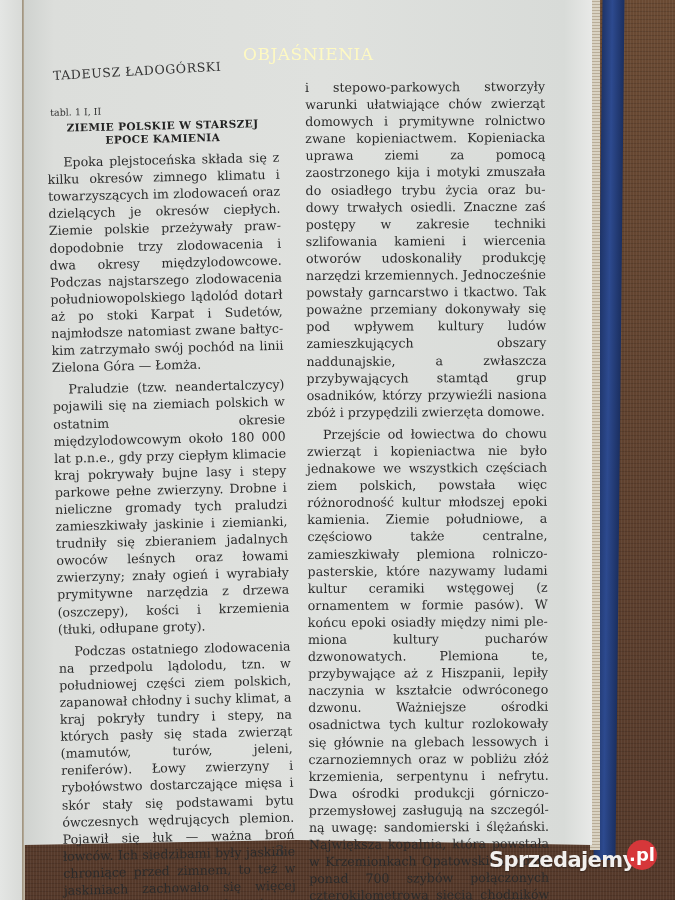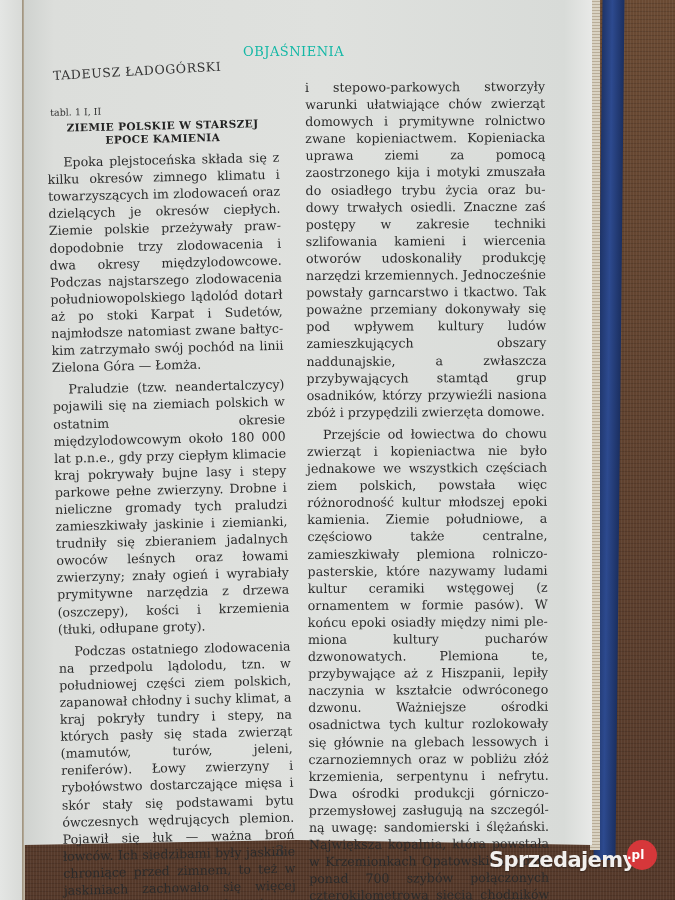--- a/index.html
+++ b/index.html
@@ -32,21 +32,21 @@
     position: absolute; left: 22px; top: 0; width: 3px; height: 900px;
     background: linear-gradient(90deg, #9a8e7a, #c8bfae);
   }
   .page {
     position: absolute; left: 24px; top: 0; width: 568px; height: 845px;
     background: linear-gradient(90deg, #cfd2cf 0px, #dcdedb 30px, #dfe1de 300px, #d8dbd8 540px, #e8e9e7 568px);
     clip-path: polygon(0 0, 100% 0, 100% 100%, 48% 99.4%, 0 100%);
   }
   .page-title {
     position: absolute; left: 243px; top: 44px;
-    font-size: 13px; letter-spacing: 0.5px; color: #14b8a6;
+    font-size: 17px; letter-spacing: 0.5px; color: #fef9c3;
   }
   .author {
     position: absolute; left: 53px; top: 68px;
     font-size: 12.5px; letter-spacing: 0.6px; color: #333;
     transform: rotate(-3.2deg); transform-origin: left center;
   }
   .col {
     position: absolute; color: #2b2b2b; font-size: 12.6px; line-height: 17.1px;
   }
   .col-left { left: 46px; top: 104px; width: 232px; transform: rotate(-1.3deg); transform-origin: left top; }
@@ -62,21 +62,21 @@
     position: absolute; left: 275px; top: 842px; font-size: 15px; color: #333;
   }
   .watermark {
     position: absolute; left: 489px; top: 848px;
     font-family: "DejaVu Sans", sans-serif; font-weight: bold; font-size: 21px;
     color: #f2f0ee; letter-spacing: -0.6px; text-shadow: 0 1px 2px rgba(0,0,0,0.4);
   }
   .watermark-dot {
     position: absolute; left: 627px; top: 840px; width: 30px; height: 30px; border-radius: 50%;
     background: #d6373a; color: #fff; font-family: "DejaVu Sans", sans-serif; font-weight: bold;
-    font-size: 12px; line-height: 30px; text-align: left;
+    font-size: 18px; line-height: 30px; text-align: center;
   }
 </style>
 </head>
 <body>
 
 <div class="carpet"></div>
 <div class="cover-blue"></div>
 <div class="page-edges"></div>
 <div class="left-sliver"></div>
 <div class="gutter-line"></div>

